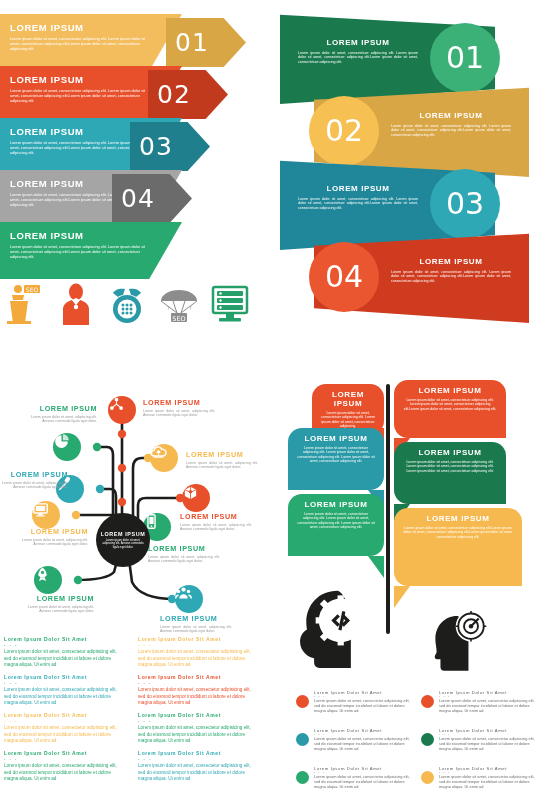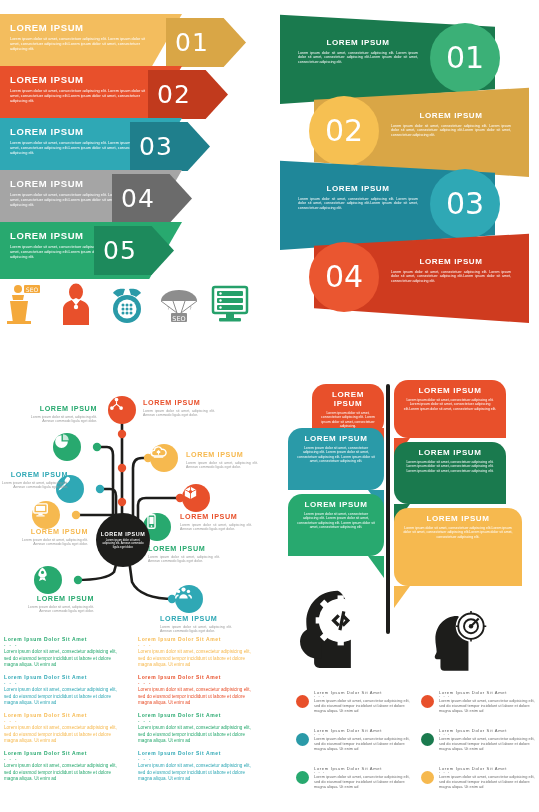--- a/index.html
+++ b/index.html
@@ -149,23 +149,20 @@
         </div>
         <div class="arrow-head" style="background: rgb(107, 107, 107); left: 112px;">
           <span class="arrow-num">04</span>
         </div>
       </div>
       <div class="arrow-row" style="top: 222px;">
         <div class="arrow-bar" style="background: rgb(40, 169, 111);"></div>
         <div class="arrow-txt">
           <div class="ttl">LOREM IPSUM</div>
                      <div class="body-txt">Lorem ipsum dolor sit amet, consectetuer adipiscing elit. Lorem ipsum dolor sit amet, consectetuer adipiscing elit.Lorem ipsum dolor sit amet, consectetuer adipiscing elit.</div>
-        </div>
-        <div class="arrow-head" style="background: rgb(29, 138, 92); left: 94px;">
-          <span class="arrow-num">05</span>
         </div>
       </div>
     </div>
 
   <div id="icon-strip">
       <div class="strip-icon">
         <svg viewBox="0 0 40 42">
           <circle cx="14" cy="6" r="4" fill="#f4a93c"></circle>
           <rect x="20" y="2" width="16" height="8" rx="1" fill="#f4a93c"></rect>
           <text x="28" y="8.6" font-size="6" fill="#fff" text-anchor="middle" font-family="DejaVu Sans">SEO</text>

